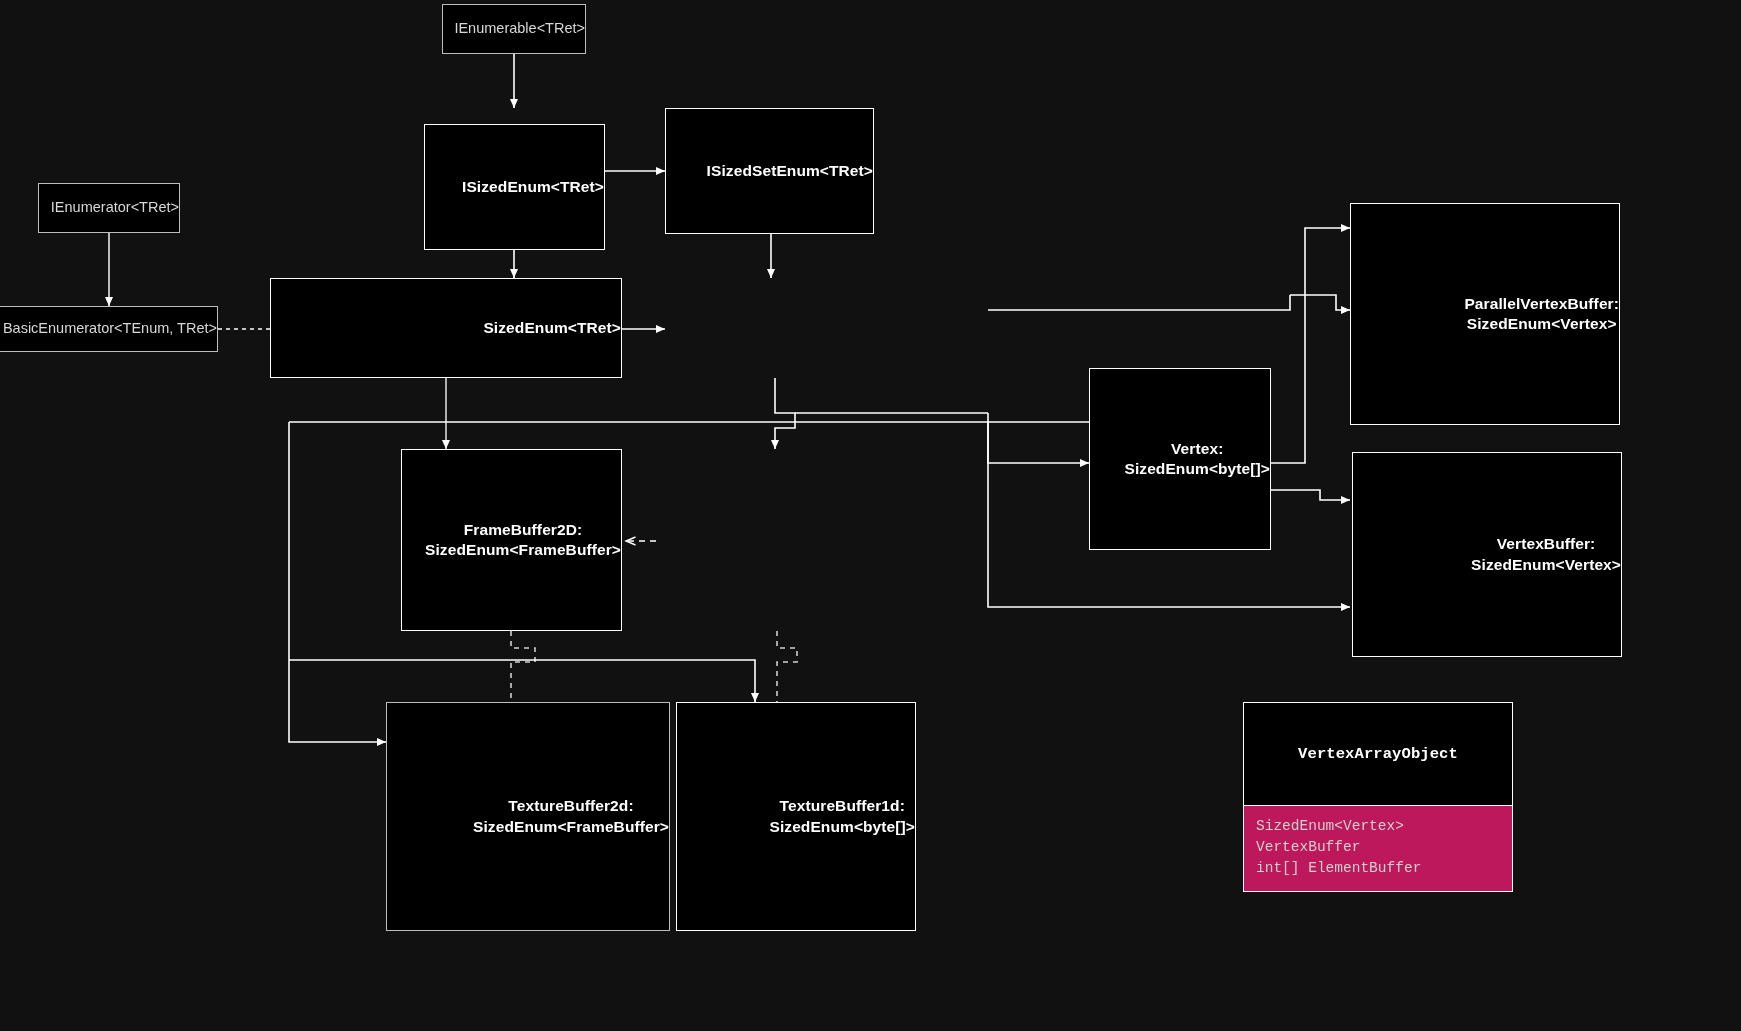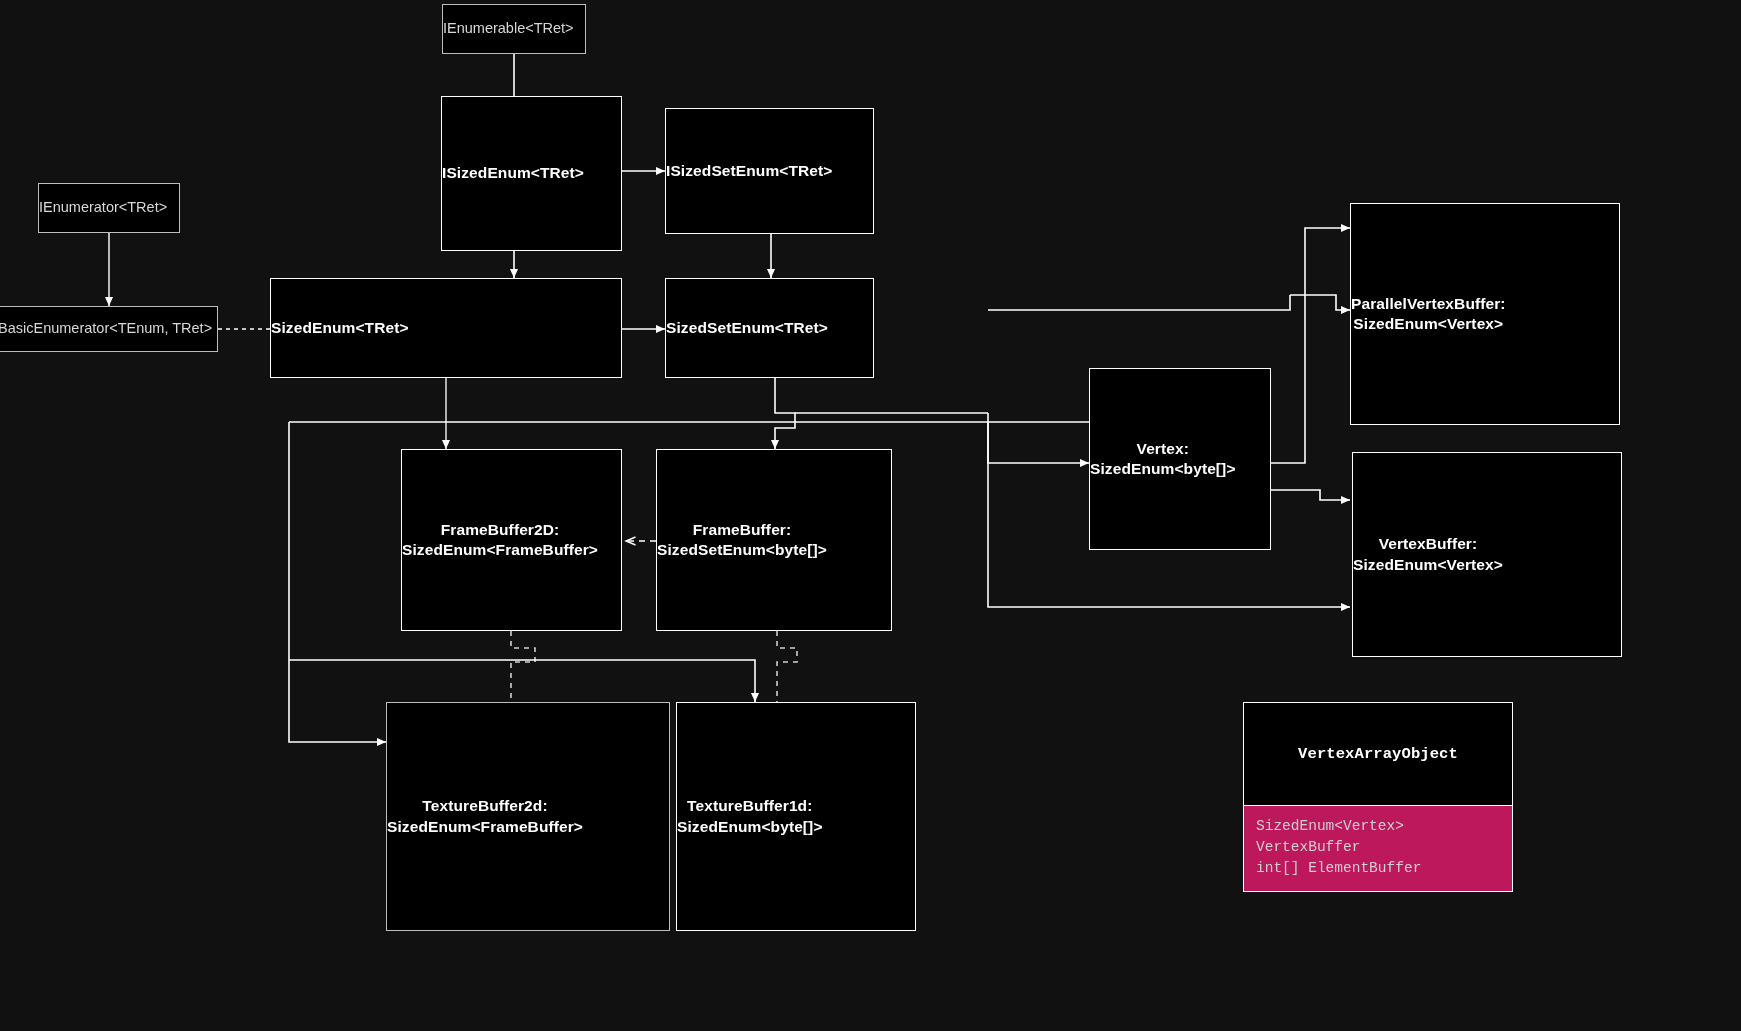--- a/index.html
+++ b/index.html
@@ -3,21 +3,21 @@
 <meta charset="utf-8">
 <style>
   html,body{margin:0;padding:0;background:#111112;}
   body{width:1741px;height:1031px;position:relative;overflow:hidden;
        font-family:"Liberation Sans",sans-serif;}
   #canvas{position:absolute;inset:0;width:1741px;height:1031px;}
   svg.edges{position:absolute;left:0;top:0;width:1741px;height:1031px;
             pointer-events:none;}
   .node{position:absolute;background:#000000;border:1.6px solid #ffffff;
         box-sizing:border-box;display:flex;flex-direction:column;
-        align-items:flex-start;justify-content:center;color:#ffffff;}
+        align-items:flex-end;justify-content:center;color:#ffffff;}
   .node .label{text-align:center;line-height:1.32;white-space:pre-line;}
   .cls{font-weight:bold;font-size:15.5px;letter-spacing:.1px;}
   .iface{font-weight:normal;font-size:14.5px;color:#d8d8d8;}
   .dim-border{border-color:#bdbdbd;}
   .node.compart{justify-content:flex-start;padding:0;font-family:Liberation Mono, monospace;}
   .compart .title{flex:1 1 auto;display:flex;align-items:center;
        justify-content:center;width:100%;}
   .compart .attrs{border-top:1.6px solid #ffffff;width:100%;
        padding:10px 12px 12px 12px;box-sizing:border-box;
        font-size:14.5px;color:#d0d0d0;line-height:1.45;font-weight:normal;
@@ -87,45 +87,38 @@
   </div>
 
   <div class="node dim-border" style="left:38px;top:183px;width:142px;height:50px;">
     <span class="label iface">IEnumerator&lt;TRet&gt;</span>
   </div>
 
   <div class="node dim-border" style="left:-3px;top:306px;width:221px;height:46px;">
     <span class="label iface">BasicEnumerator&lt;TEnum, TRet&gt;</span>
   </div>
 
-  <div class="node" style="left:424px;top:96px;width:181px;height:155px;margin-left:17px;">
+  <div class="node" style="left:424px;top:124px;width:181px;height:126px;">
     <span class="label cls">ISizedEnum&lt;TRet&gt;</span>
   </div>
 
   <div class="node" style="left:270px;top:278px;width:352px;height:100px;">
     <span class="label cls">SizedEnum&lt;TRet&gt;</span>
   </div>
 
   <div class="node" style="left:665px;top:108px;width:209px;height:126px;">
     <span class="label cls">ISizedSetEnum&lt;TRet&gt;</span>
   </div>
 
-  <div class="node" style="left:665px;top:278px;width:209px;height:100px;">
-    <span class="label cls">SizedSetEnum&lt;TRet&gt;</span>
-  </div>
 
   <div class="node" style="left:401px;top:449px;width:221px;height:182px;">
     <span class="label cls">FrameBuffer2D:
 SizedEnum&lt;FrameBuffer&gt;</span>
   </div>
 
-  <div class="node" style="left:656px;top:449px;width:236px;height:182px;">
-    <span class="label cls">FrameBuffer:
-SizedSetEnum&lt;byte[]&gt;</span>
-  </div>
 
   <div class="node dim-border" style="left:386px;top:702px;width:284px;height:229px;">
     <span class="label cls">TextureBuffer2d:
 SizedEnum&lt;FrameBuffer&gt;</span>
   </div>
 
   <div class="node" style="left:676px;top:702px;width:240px;height:229px;">
     <span class="label cls">TextureBuffer1d:
 SizedEnum&lt;byte[]&gt;</span>
   </div>

